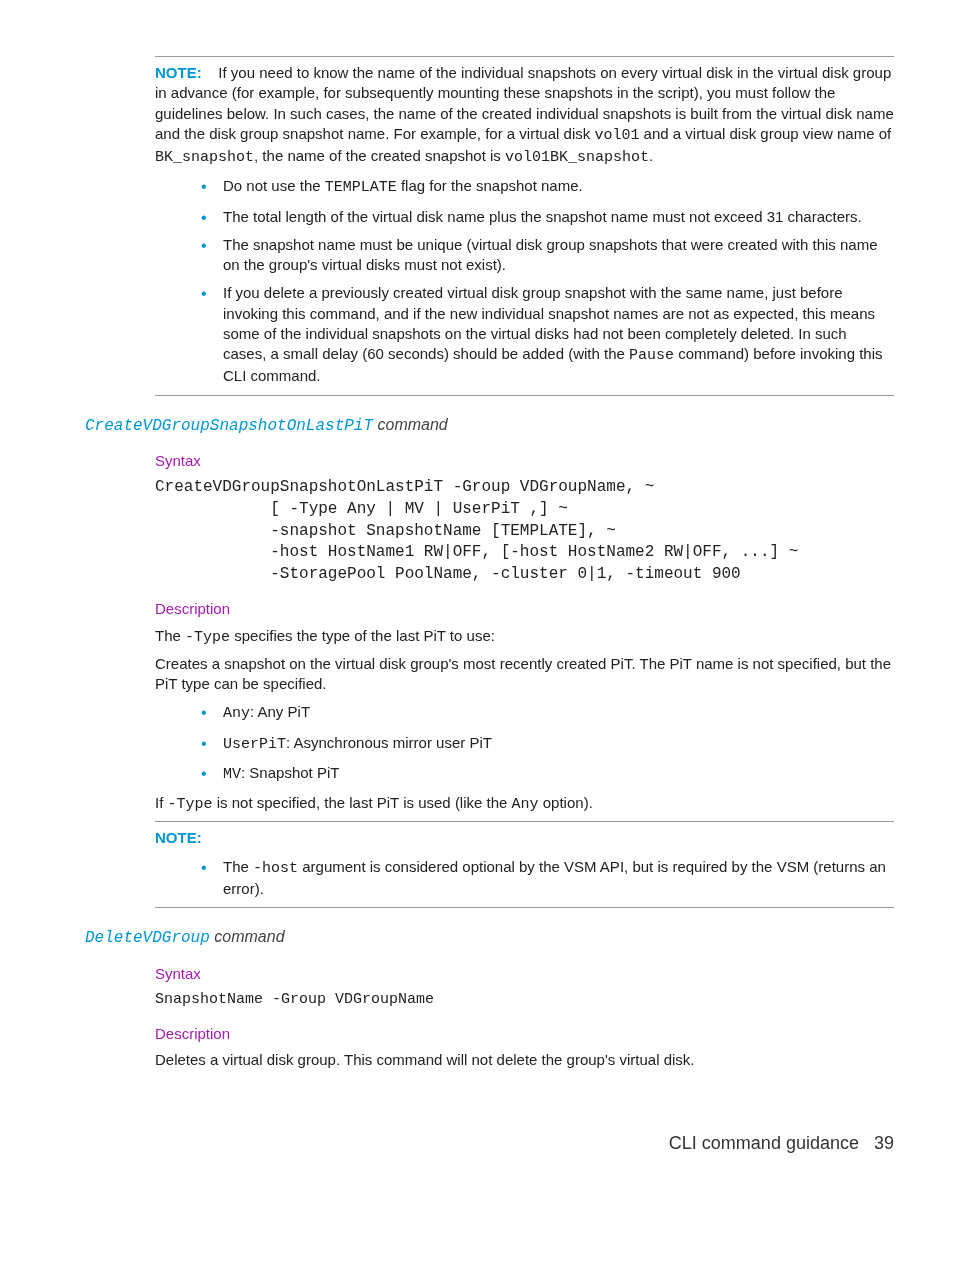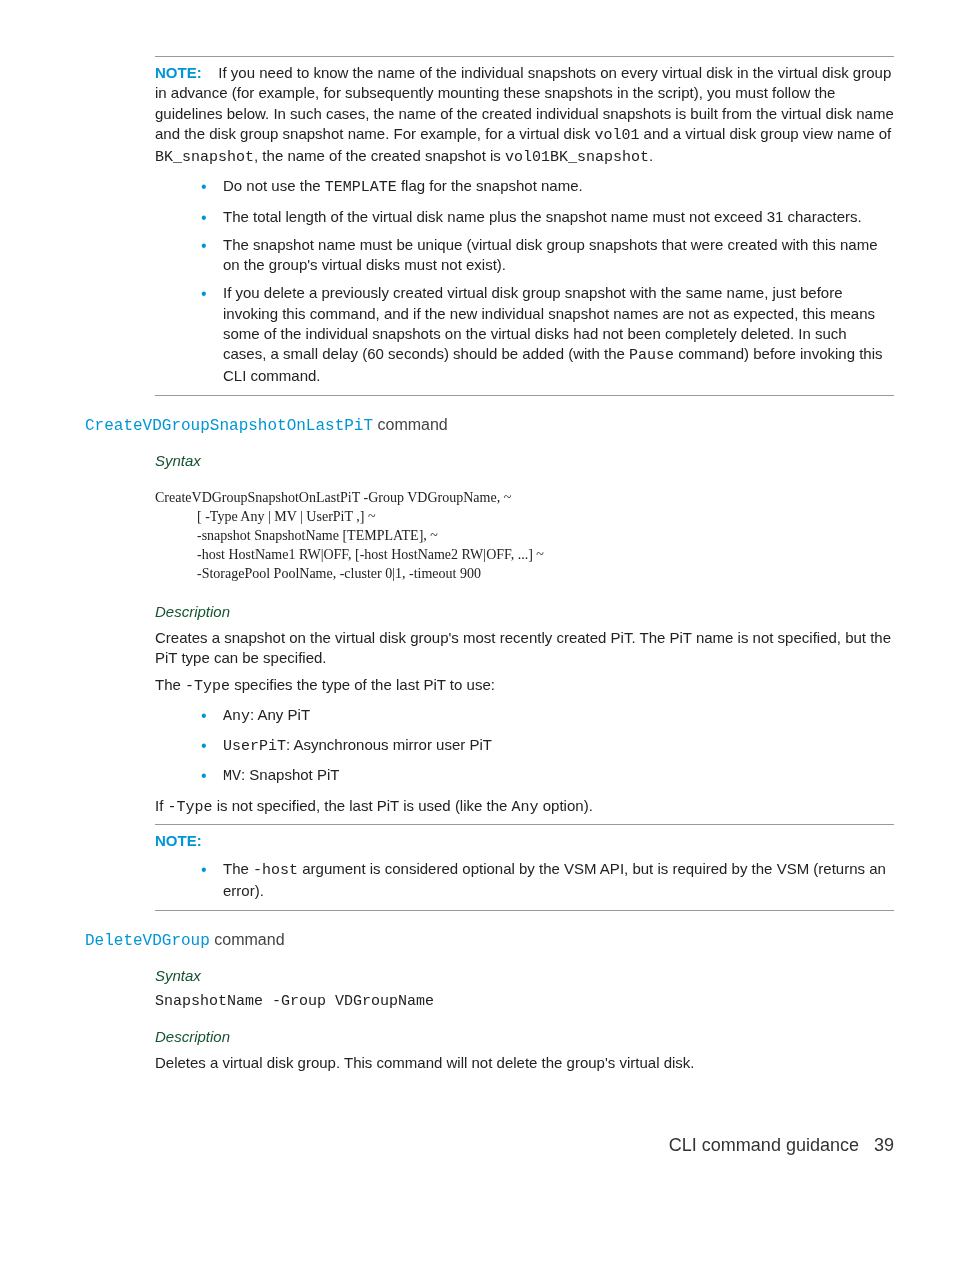--- a/index.html
+++ b/index.html
@@ -43,39 +43,38 @@
     color: #0096d6;
     font-family: "Courier New", monospace;
     font-size: 16px;
   }
   .heading-suffix {
     color: #444;
     font-family: Arial, sans-serif;
     font-size: 16px;
   }
   .subhead {
-    color: #14532d;
+    color: #a21caf;
     font-size: 15px;
     margin-top: 14px;
     margin-bottom: 6px;
-    font-style: italic;
   }
   pre {
-    font-family: Liberation Serif, serif;
+    font-family: Liberation Mono, monospace;
     white-space: pre;
-    margin: 18px 0;
-    font-size: 14px;
+    margin: 2px 0;
+    font-size: 16px;
   }
   .footer {
     text-align: right;
     font-size: 18px;
     margin-top: 60px;
     color: #333;
   }
-  .section-head { margin-top: 18px; margin-bottom: 8px; }
+  .section-head { margin-top: 18px; margin-bottom: 8px; font-style: italic; }
 </style>
 </head>
 <body>
 
 <hr>
 <div class="indent1">
   <p>
     <span class="note-label">NOTE:</span>&nbsp;&nbsp;&nbsp;&nbsp;<span>If you need to know the name of the individual snapshots on every virtual disk in the virtual disk group in advance (for example, for subsequently mounting these snapshots in the script), you must follow the guidelines below. In such cases, the name of the created individual snapshots is built from the virtual disk name and the disk group snapshot name. For example, for a virtual disk </span><span class="mono">vol01</span><span> and a virtual disk group view name of </span><span class="mono">BK_snapshot</span><span>, the name of the created snapshot is </span><span class="mono">vol01BK_snapshot</span><span>.</span>
   </p>
 </div>
@@ -93,22 +92,22 @@
 
 <div class="indent1">
   <div class="subhead">Syntax</div>
   <pre>CreateVDGroupSnapshotOnLastPiT -Group VDGroupName, ~
             [ -Type Any | MV | UserPiT ,] ~
             -snapshot SnapshotName [TEMPLATE], ~
             -host HostName1 RW|OFF, [-host HostName2 RW|OFF, ...] ~
             -StoragePool PoolName, -cluster 0|1, -timeout 900</pre>
 
   <div class="subhead">Description</div>
+  <p><span>The </span><span class="mono">-Type</span><span> specifies the type of the last PiT to use:</span></p>
   <p>Creates a snapshot on the virtual disk group's most recently created PiT. The PiT name is not specified, but the PiT type can be specified.</p>
-  <p><span>The </span><span class="mono">-Type</span><span> specifies the type of the last PiT to use:</span></p>
 </div>
 <ul class="indent-bullet">
   <li><span class="mono">Any</span><span>: Any PiT</span></li>
   <li><span class="mono">UserPiT</span><span>: Asynchronous mirror user PiT</span></li>
   <li><span class="mono">MV</span><span>: Snapshot PiT</span></li>
 </ul>
 <div class="indent1">
   <p><span>If </span><span class="mono">-Type</span><span> is not specified, the last PiT is used (like the </span><span class="mono">Any</span><span> option).</span></p>
 </div>
 

